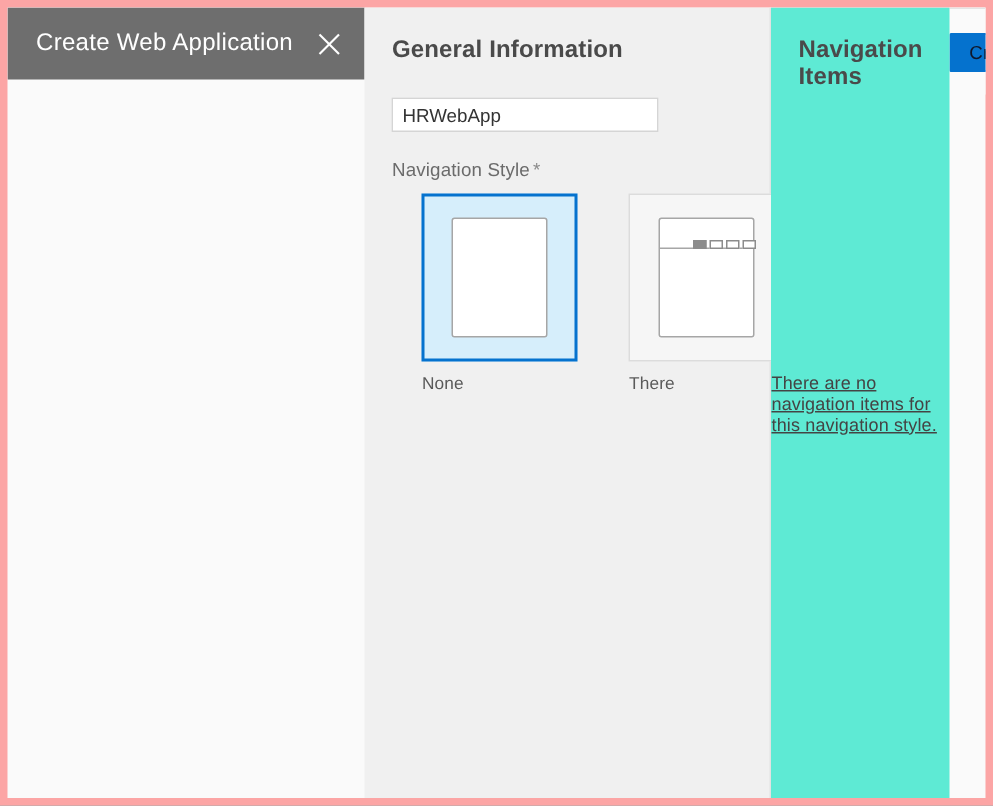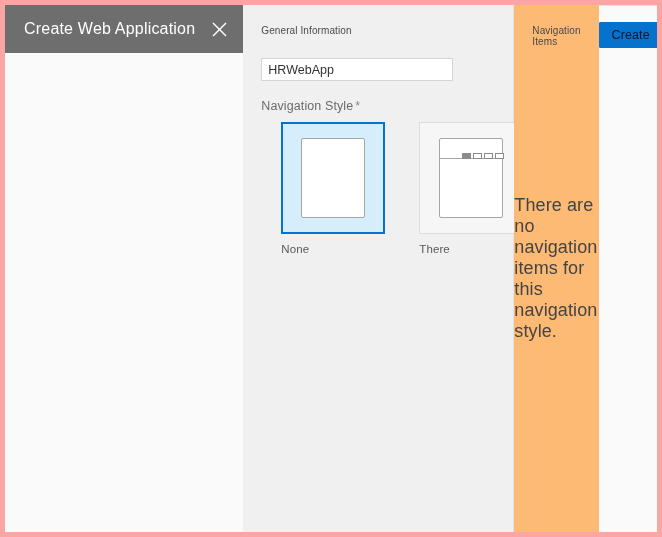--- a/index.html
+++ b/index.html
@@ -65,48 +65,48 @@
     width: 271px;
     min-width: 271px;
     background: #f0f0f0;
     border-right: 1px solid #e2e2e2;
     box-sizing: border-box;
     padding: 20px 18px 0 18px;
   }
 
   #right-panel {
     flex: 1;
-    background: #fdba74;
+    background: #5eead4;
     box-sizing: border-box;
     padding: 20px 18px 0 18px;
     position: relative;
   }
 
   .section-title {
-    font-size: 10px;
+    font-size: 16px;
     color: #4a4a4a;
-    font-weight: 400;
+    font-weight: 700;
     margin: 0 0 22px 0;
     letter-spacing: 0.1px;
   }
 
   .field-label {
     font-size: 12.5px;
     color: #6b6b6b;
     margin-bottom: 6px;
     letter-spacing: 0.1px;
   }
   .req-star {
     color: #8a8a8a;
     font-size: 12.5px;
     padding-left: 2px;
   }
 
   #app-name-input {
-    width: 192px;
+    width: 178px;
     height: 23px;
     box-sizing: border-box;
     border: 1px solid #d5d5d5;
     background: #ffffff;
     font-family: "Liberation Sans", sans-serif;
     font-size: 12.5px;
     color: #333333;
     padding: 0 6px;
     outline: none;
     margin-bottom: 18px;
@@ -193,24 +193,25 @@
   }
 
   
   #empty-message {
     position: absolute;
     left: 0; right: 0;
     top: 0; bottom: 0;
     display: flex;
     align-items: center;
     justify-content: center;
-    font-size: 18px;
+    font-size: 12px;
     color: #444444;
     pointer-events: none;
     letter-spacing: 0.1px;
+    text-decoration: underline;
   }
 
   
   #footer {
     height: 58px;
     min-height: 58px;
     background: #fafafa;
     border-top: 1px solid #e4e4e4;
     display: flex;
     align-items: center;

